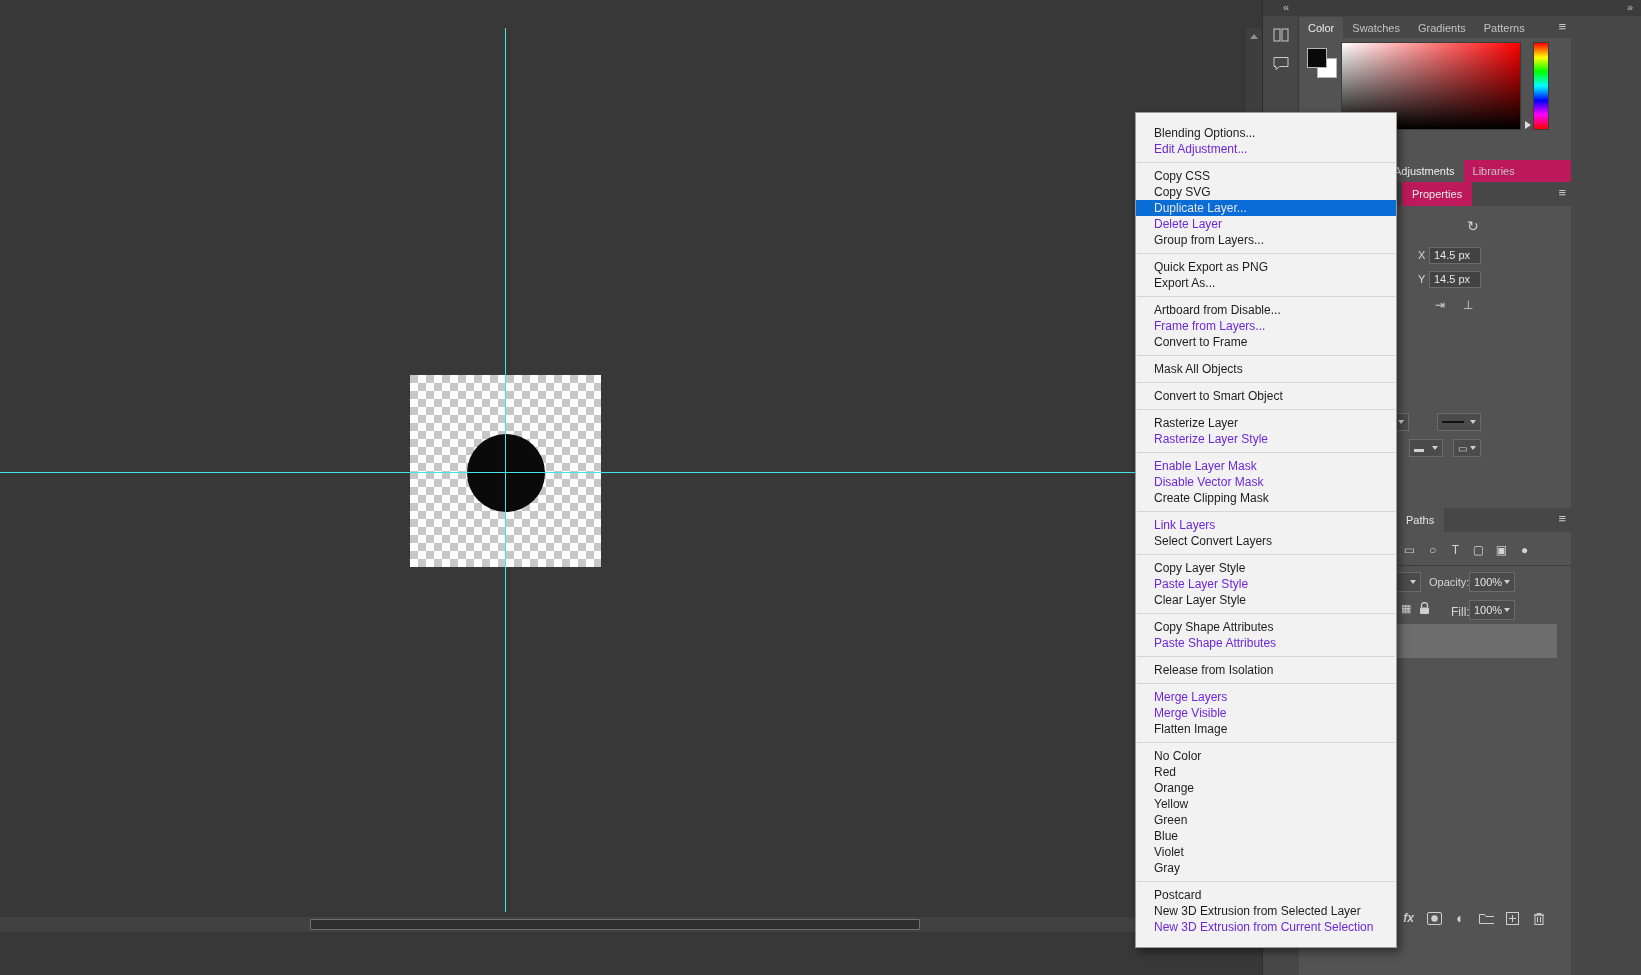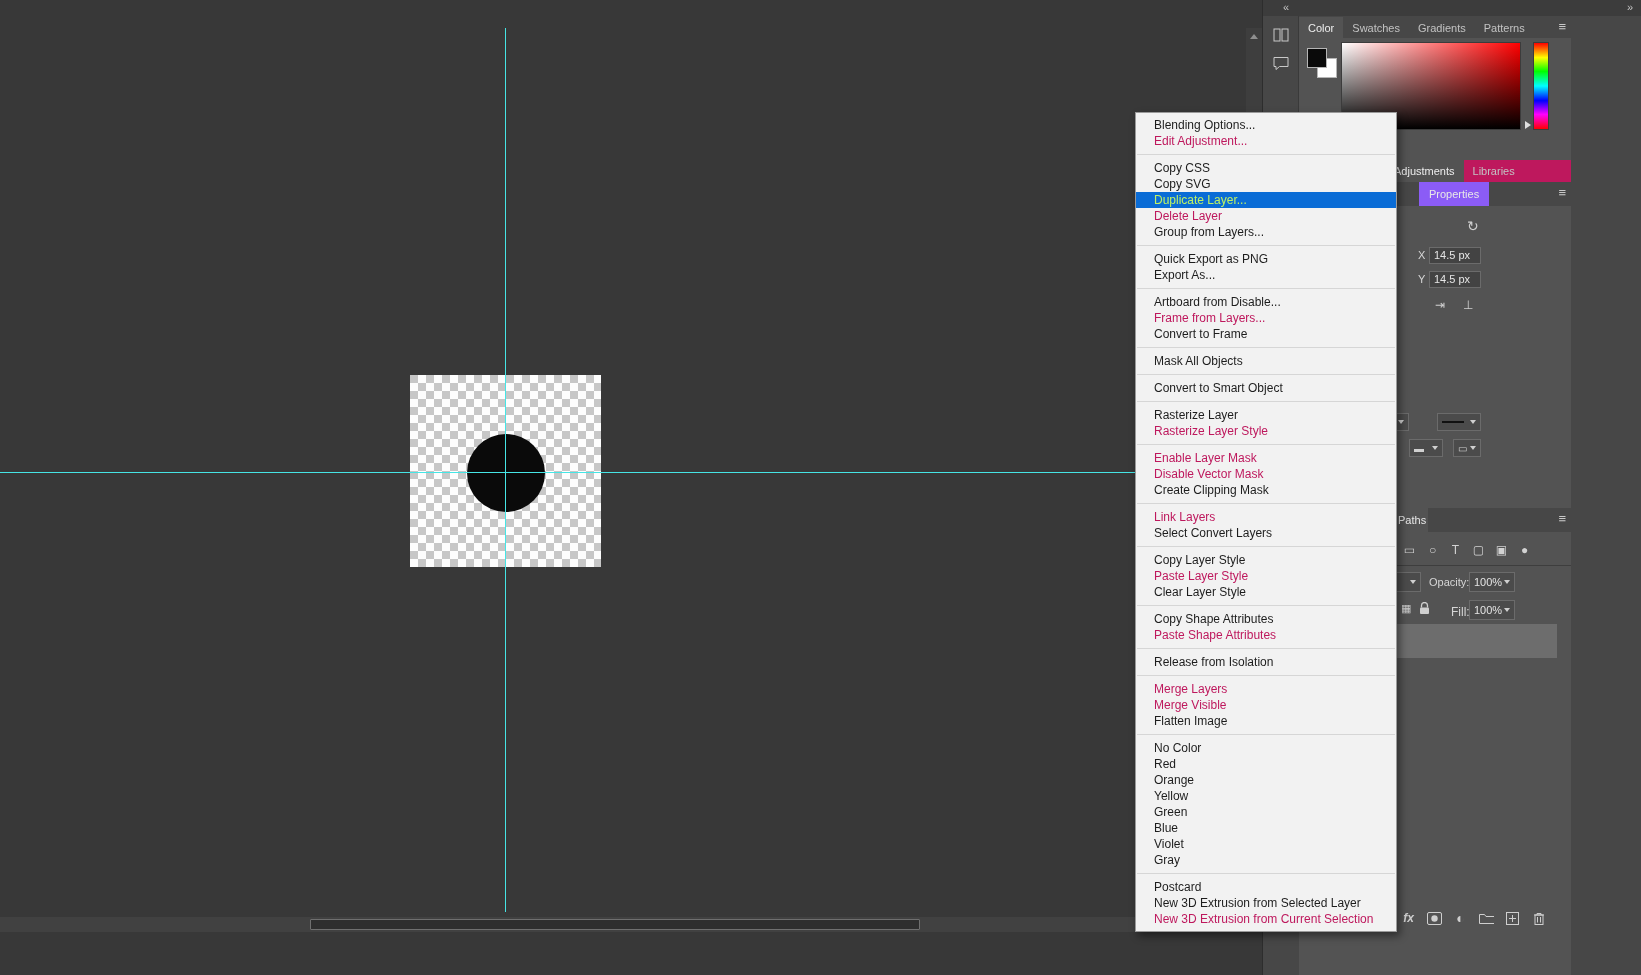--- a/index.html
+++ b/index.html
@@ -43,36 +43,36 @@
   .hue-strip{position:absolute;left:234px;top:26px;width:16px;height:88px;border:1px solid #3c3c3c;
           background:linear-gradient(to bottom,#f00 0%,#ff0 17%,#0f0 33%,#0ff 50%,#00f 67%,#f0f 83%,#f00 100%)}
   .hue-marker{position:absolute;left:226px;top:105px;width:0;height:0;
           border-top:4px solid transparent;border-bottom:4px solid transparent;border-left:6px solid #dedede}
 
   
   .group2bar{position:absolute;left:36px;top:160px;width:272px;height:22px;background:#be185d;display:flex;padding-left:86px}
 
   
   .propsheader{position:absolute;left:36px;top:182px;width:272px;height:24px;background:#474747}
-  .props-tab{position:absolute;left:120px;top:0;height:24px;padding:6px 10px 0;background:#8b5cf6;color:#e8e8e8;font-size:11px}
+  .props-tab{position:absolute;left:103px;top:0;height:24px;padding:6px 10px 0;background:#be185d;color:#e8e8e8;font-size:11px}
   .props-body{position:absolute;left:36px;top:206px;width:272px;height:302px;background:#535353}
   .sync-icon{position:absolute;left:168px;top:12px;font-size:14px;color:#cfcfcf}
   .coord-label{position:absolute;font-size:11px;color:#d6d6d6}
   .field{position:absolute;width:52px;height:17px;background:#434343;border:1px solid #6b6b6b;
          color:#e6e6e6;font-size:11px;line-height:15px;padding:0 4px}
   .align-glyph{position:absolute;font-size:12px;color:#cfcfcf}
   .combo{position:absolute;display:flex;align-items:center;justify-content:space-between;
          background:#4b4b4b;border:1px solid #6b6b6b;color:#e3e3e3;font-size:11px;padding:0 4px}
   .cdown{width:0;height:0;border-left:3px solid transparent;border-right:3px solid transparent;border-top:4px solid #d0d0d0;flex:0 0 auto}
   .stroke-line{display:inline-block;width:22px;height:2px;background:#111}
   .mini-glyph{font-size:10px;color:#d0d0d0}
 
   
   .pathsheader{position:absolute;left:36px;top:508px;width:272px;height:24px;background:#474747}
-  .paths-tab{position:absolute;left:97px;top:0;height:24px;padding:6px 2px 0;background:#535353;color:#e8e8e8;font-size:11px}
+  .paths-tab{position:absolute;left:97px;top:0;height:24px;padding:6px 10px 0;background:#535353;color:#e8e8e8;font-size:11px}
   .paths-body{position:absolute;left:36px;top:532px;width:272px;height:34px;background:#535353;border-bottom:1px solid #3e3e3e}
   .paths-toolbar{position:absolute;left:99px;top:8px;white-space:nowrap}
   .ptool{display:inline-block;width:23px;text-align:center;font-size:12px;color:#d2d2d2}
 
   
   .layers-body{position:absolute;left:36px;top:566px;width:272px;height:409px;background:#535353}
   .blend-combo{left:24px;top:6px;width:98px;height:20px}
   .op-label{position:absolute;left:130px;top:10px;font-size:11px;color:#d6d6d6}
   .op-combo{left:170px;top:6px;width:46px;height:20px}
   .lock-glyph{position:absolute;left:102px;top:36px;font-size:11px;color:#cfcfcf}
@@ -81,24 +81,24 @@
   .fill-combo{left:170px;top:34px;width:46px;height:20px}
   .sel-row{position:absolute;left:2px;top:58px;width:256px;height:34px;background:var(--sel)}
   .bicons{position:absolute;left:102px;top:344px;display:flex;gap:11px;}
   .bicon{display:inline-flex;width:15px;justify-content:center;align-items:center;color:#cfcfcf}
   .fx-icon{font-style:italic;font-weight:bold;font-size:12px}
   .adj-icon{font-size:14px}
 
   
   .menu{position:absolute;left:1135px;top:112px;width:262px;background:#f2f2f2;
         border:1px solid #9a9a9a;box-shadow:3px 4px 8px rgba(0,0,0,.45);
-        padding:4px 0;z-index:10;font-size:12px;color:#1d1d1d}
+        padding:12px 0;z-index:10;font-size:12px;color:#1d1d1d}
   .menu-item{height:16px;line-height:16px;padding-left:18px;white-space:nowrap;overflow:hidden}
-  .menu-item.disabled{color:#be185d}
-  .menu-item.highlight{background:var(--hl);color:#bef264}
+  .menu-item.disabled{color:#6d28d9}
+  .menu-item.highlight{background:var(--hl);color:#e5e5e5}
   .menu-sep{height:1px;background:#d6d6d6;margin:5px 1px}
 </style>
 </head>
 <body>
 
 <div class="app">
 
   <div class="canvas">
     <div class="doc">
       <div class="circle"></div>

